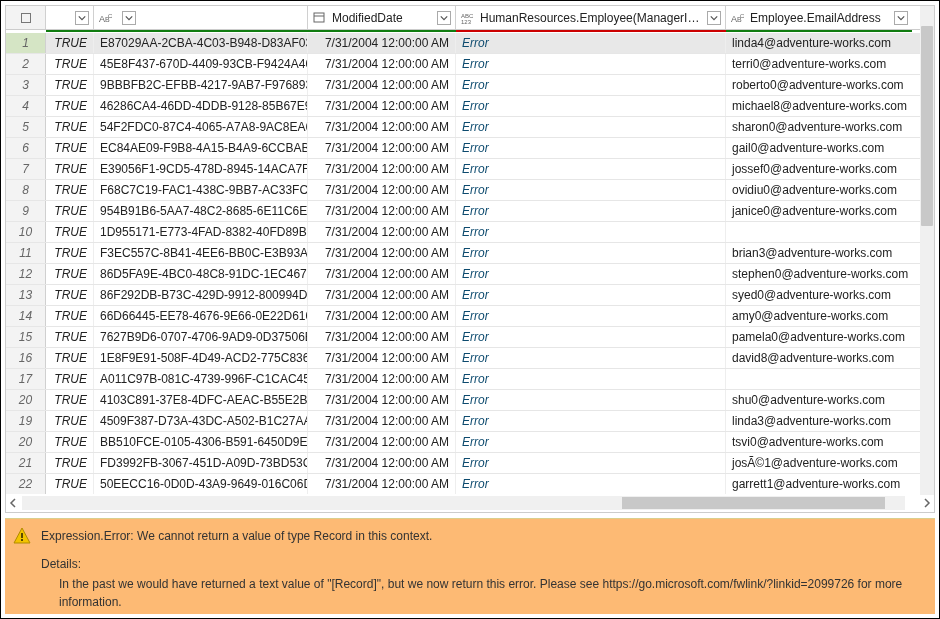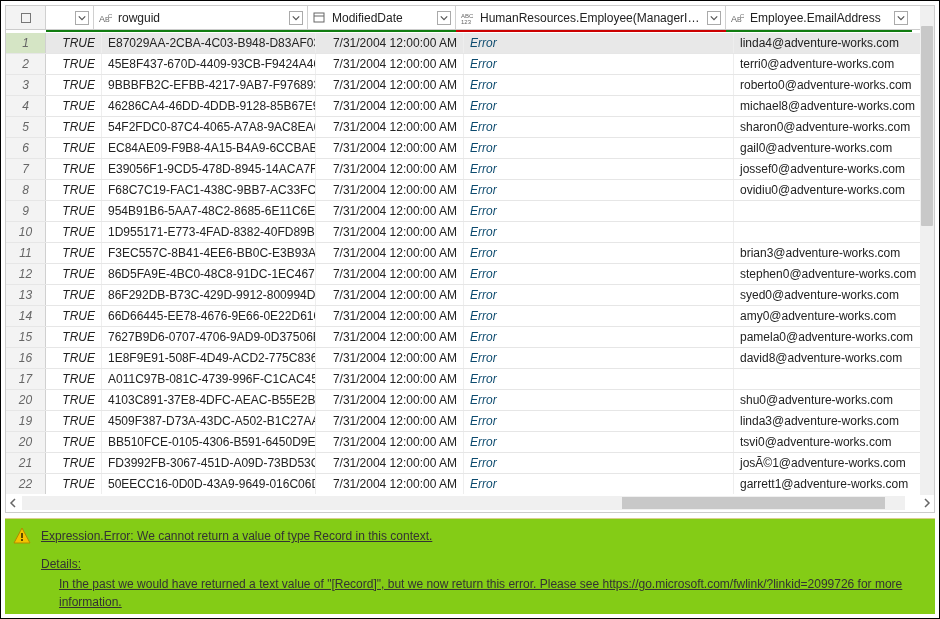--- a/index.html
+++ b/index.html
@@ -23,32 +23,32 @@
   .col-title { width: 270px; }
   .col-email { width: 186px; }
   .under-bar { height:3px; display:flex; }
   .ub-title { background: #c00; width:272px; height:2px; margin-top:0; }
   .row { height: 21px; display:flex; border-bottom: 1px solid #e6e6e6; }
   .row .rownum { width:40px; background:#f3f3f3; border-right:1px solid #d0d0d0; display:flex; align-items:center; justify-content:center; color:#666; font-style: italic; }
   .row.sel { background:#e8e8e8; }
   .row.sel .rownum { background:#d5e5c5; }
   .cell { border-right: 1px solid #eee; display:flex; align-items:center; padding: 0 6px; white-space:nowrap; overflow:hidden; text-overflow:ellipsis; flex-shrink: 0; }
   .cell.last { border-right: none; }
-  .c-bool { width:48px; justify-content:flex-end; font-style: italic; margin-left: 8px; }
+  .c-bool { width:48px; justify-content:flex-end; font-style: italic; }
   .c-guid { width:214px; }
   .c-date { width:148px; justify-content:flex-end; }
   .c-title { width:270px; color:#0c4a6e; font-style: italic; }
   .c-email { width:186px; }
   .vscroll { position:absolute; right:5px; top:5px; bottom:123px; width:14px; background:#f0f0f0; }
   .vscroll .thumb { position:absolute; left:1px; right:1px; top:20px; height:200px; background:#c8c8c8; border-radius:1px; }
   .hscroll-row { position:absolute; left:4px; right:4px; height:18px; bottom:105px; display:flex; align-items:center; background:#fff; }
   .hscroll-track { flex:1; height:14px; background:#f0f0f0; position:relative; margin-right:15px; margin-left:2px;}
   .hscroll-track .thumb { position:absolute; top:1px; bottom:1px; left:600px; right:20px; background:#c8c8c8; }
   .hscroll-arrow { width:14px; height:14px; display:flex; align-items:center; justify-content:center; color:#666; }
-  .error-panel { position:absolute; left:4px; right:4px; bottom:4px; height:96px; background:#84cc16; border-top:1px solid #d9cf8e; padding:8px 10px 8px 36px; line-height:1.5; color:#333;text-decoration:underline; }
+  .error-panel { position:absolute; left:4px; right:4px; bottom:4px; height:96px; background:#fdba74; border-top:1px solid #d9cf8e; padding:8px 10px 8px 36px; line-height:1.5; color:#333; }
   .error-panel .warn-icon { position:absolute; left:8px; top:8px; width:18px; height:18px; }
   .error-panel .title-line { }
   .error-panel .details-label { margin-top:10px; }
   .error-panel .details-body { margin-top:2px; padding-left: 18px; }
   .rows-clip { height: calc(100% - 44px); overflow:hidden; }
 </style>
 </head>
 <body>
 <div class="frame">
 
@@ -65,21 +65,20 @@
           </span>
     </div>
     <div class="hcell col-rowguid">
       <span class="type-icon">
             <svg viewBox="0 0 14 14">
               <text x="0" y="11" font-size="9" fill="#666">A</text>
               <text x="6" y="11" font-size="7" fill="#666">B</text>
               <text x="9" y="7" font-size="6" fill="#666">C</text>
             </svg>
           </span>
-      <span class="hlabel">rowguid</span>
       <span class="dropdown">
             <svg viewBox="0 0 10 10">
               <path d="M1 3 L5 7 L9 3" fill="none" stroke="#555" stroke-width="1.5"></path>
             </svg>
           </span>
     </div>
     <div class="hcell col-date">
       <span class="type-icon">
             <svg viewBox="0 0 14 14">
               <rect x="1" y="2" width="10" height="9" fill="none" stroke="#666"></rect>
@@ -195,20 +194,21 @@
           <div class="cell c-date">7/31/2004 12:00:00 AM</div>
           <div class="cell c-title">Error</div>
           <div class="cell c-email last">ovidiu0@adventure-works.com</div>
         </div>
         <div class="row">
           <div class="rownum">9</div>
           <div class="cell c-bool">TRUE</div>
           <div class="cell c-guid">954B91B6-5AA7-48C2-8685-6E11C6E5C...</div>
           <div class="cell c-date">7/31/2004 12:00:00 AM</div>
           <div class="cell c-title">Error</div>
+          <div class="cell c-email last">janice0@adventure-works.com</div>
         </div>
         <div class="row">
           <div class="rownum">10</div>
           <div class="cell c-bool">TRUE</div>
           <div class="cell c-guid">1D955171-E773-4FAD-8382-40FD89BD5...</div>
           <div class="cell c-date">7/31/2004 12:00:00 AM</div>
           <div class="cell c-title">Error</div>
         </div>
         <div class="row">
           <div class="rownum">11</div>

